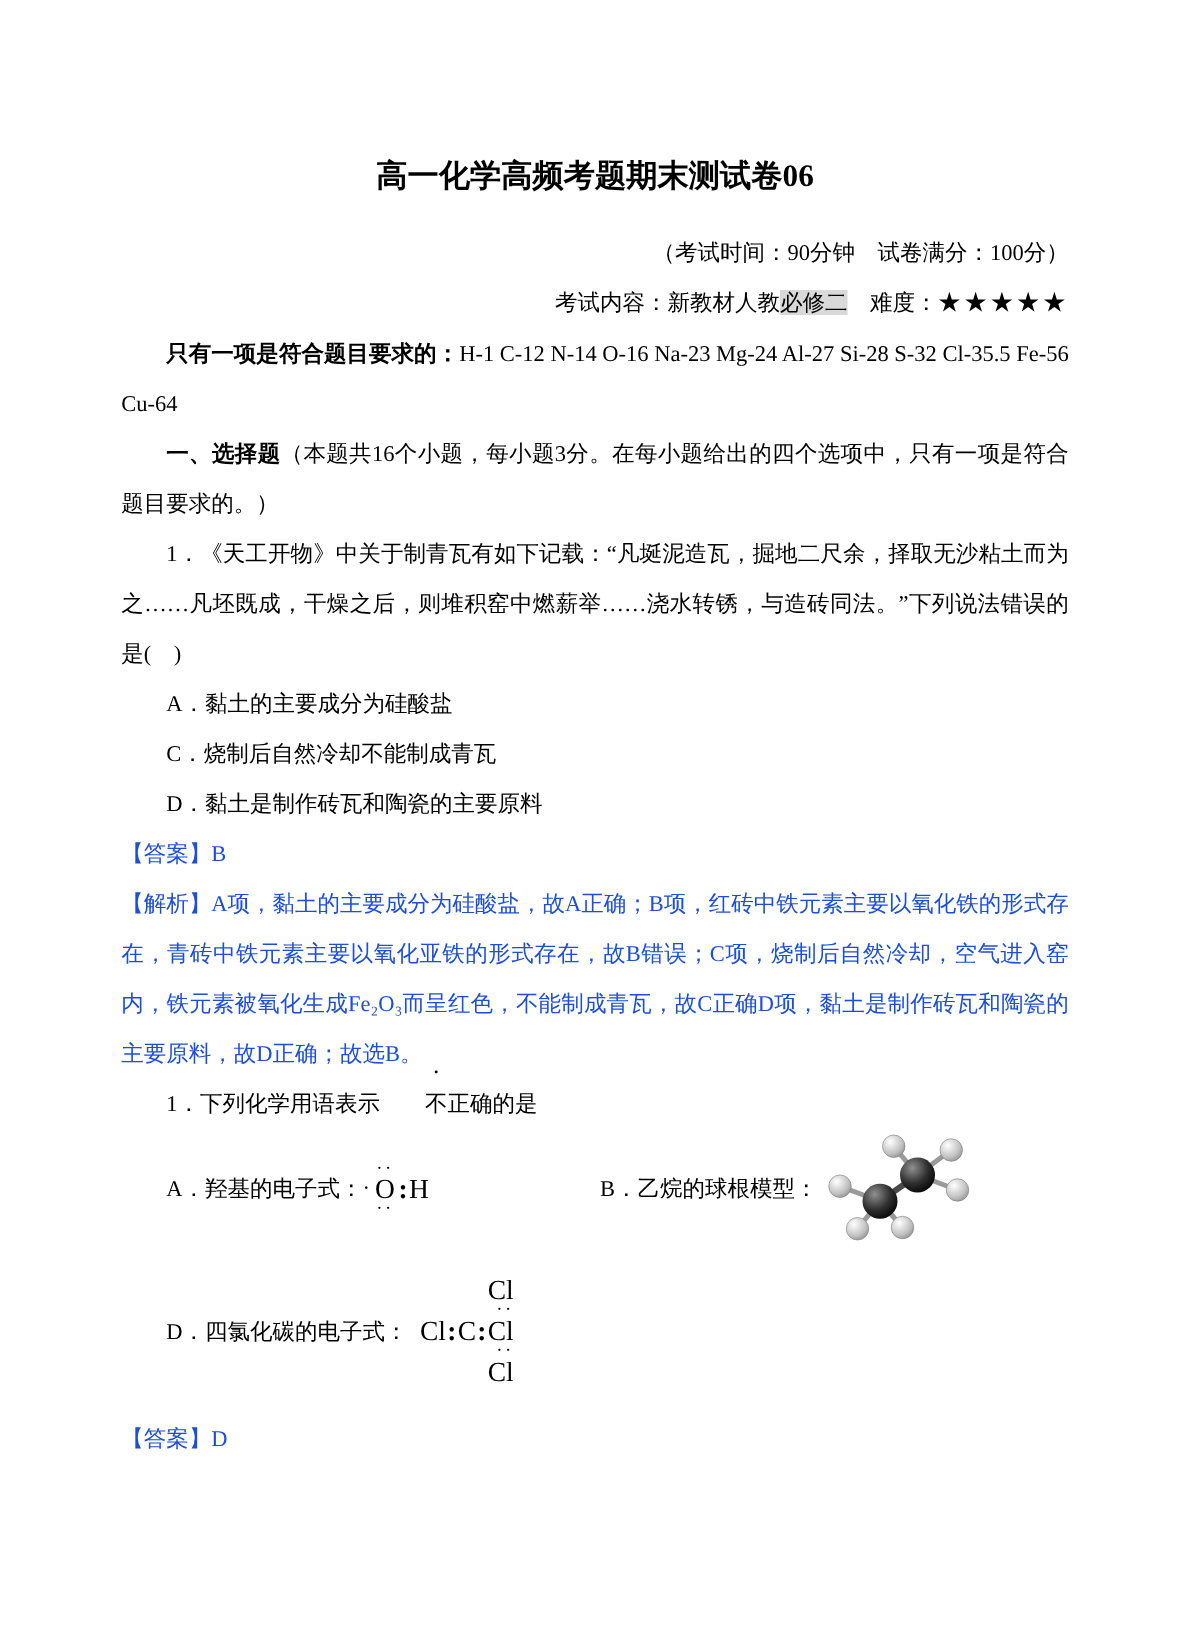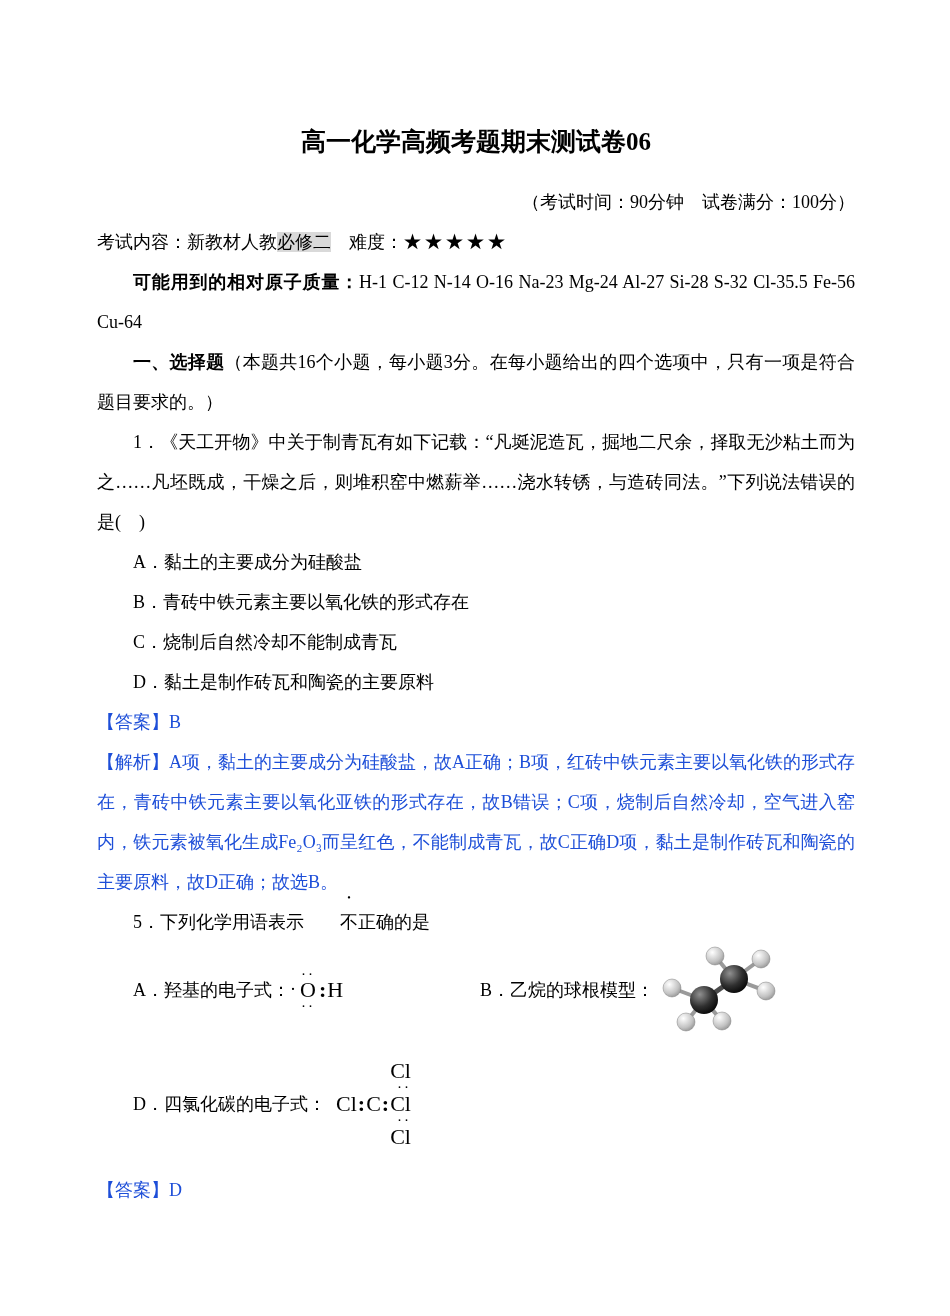--- a/index.html
+++ b/index.html
@@ -5,21 +5,21 @@
   * { margin:0; padding:0; box-sizing:border-box; }
   html,body { background:#ffffff; }
   body { font-family:"Liberation Serif","DejaVu Serif",serif; color:#000; }
   .page {
     width:950px; height:1316px; margin:16px auto; background:#fff;
     padding:104px 95px 0 97px; overflow:hidden; position:relative;
   }
   .title { font-size:25px; font-weight:bold; text-align:center; line-height:44px; margin-bottom:18px; }
   .line { font-size:18px; line-height:40px; }
   .center { text-align:right; }
-  .right { }
+  .right { text-align:right; }
   .indent { text-indent:2em; }
   .justify { text-align:justify; }
   .option { padding-left:36px; }
   .red { color:#1d4ed8; }
   b { font-weight:bold; }
   .highlight { background:#d9d9d9; }
   .stars { letter-spacing:2px; font-size:19px; }
 
   
   .optrow { display:flex; align-items:center; padding-left:36px; }
@@ -56,36 +56,35 @@
 <body>
 
 <div class="page">
 
   <h1 class="title">高一化学高频考题期末测试卷06</h1>
 
   <p class="line center">（考试时间：90分钟　试卷满分：100分）</p>
 
   <p class="line right"><span>考试内容：新教材人教</span><span class="highlight">必修二</span><span>　难度：</span><span class="stars">★★★★★</span></p>
 
-  <p class="line indent justify"><b>可能用到的相对原子质量：</b><span>H-1  C-12  N-14  O-16  Na-23  Mg-24  Al-27  Si-28 S-32 Cl-35.5   Fe-56   Cu-64</span></p>
+  <p class="line indent justify"><b>只有一项是符合题目要求的：</b><span>H-1  C-12  N-14  O-16  Na-23  Mg-24  Al-27  Si-28 S-32 Cl-35.5   Fe-56   Cu-64</span></p>
 
   <p class="line indent justify"><b>一、选择题</b><span>（本题共16个小题，每小题3分。在每小题给出的四个选项中，只有一项是符合题目要求的。）</span></p>
 
   <p class="line indent justify">1．《天工开物》中关于制青瓦有如下记载：“凡埏泥造瓦，掘地二尺余，择取无沙粘土而为之……凡坯既成，干燥之后，则堆积窑中燃薪举……浇水转锈，与造砖同法。”下列说法错误的是(　)</p>
 
   <p class="line option">A．黏土的主要成分为硅酸盐</p>
-  <p class="line option">B．青砖中铁元素主要以氧化铁的形式存在</p>
   <p class="line option">C．烧制后自然冷却不能制成青瓦</p>
   <p class="line option">D．黏土是制作砖瓦和陶瓷的主要原料</p>
 
   <p class="line red"><span>【答案】</span><span>B</span></p>
 
   <p class="line red justify"><span>【解析】</span><span>A项，黏土的主要成分为硅酸盐，故A正确；B项，红砖中铁元素主要以氧化铁的形式存在，青砖中铁元素主要以氧化亚铁的形式存在，故B错误；C项，烧制后自然冷却，空气进入窑内，铁元素被氧化生成Fe₂O₃而呈红色，不能制成青瓦，故C正确D项，黏土是制作砖瓦和陶瓷的主要原料，故D正确；故选B。</span></p>
 
-  <p class="line indent"><span>5．下列化学用语表示</span><span class="emph">不</span><span>正确的是</span></p>
+  <p class="line indent"><span>1．下列化学用语表示</span><span class="emph">不</span><span>正确的是</span></p>
 
   <div class="optrow row-ab">
     <div class="optcell cell-a">
       <span class="line">A．羟基的电子式：</span>
       <span class="ef">
         <span class="ef-o-wrap">
           <span class="efdots top">··</span>
           <span class="efdot left">·</span>
           <span>O</span>
           <span class="efdots bot">··</span>

